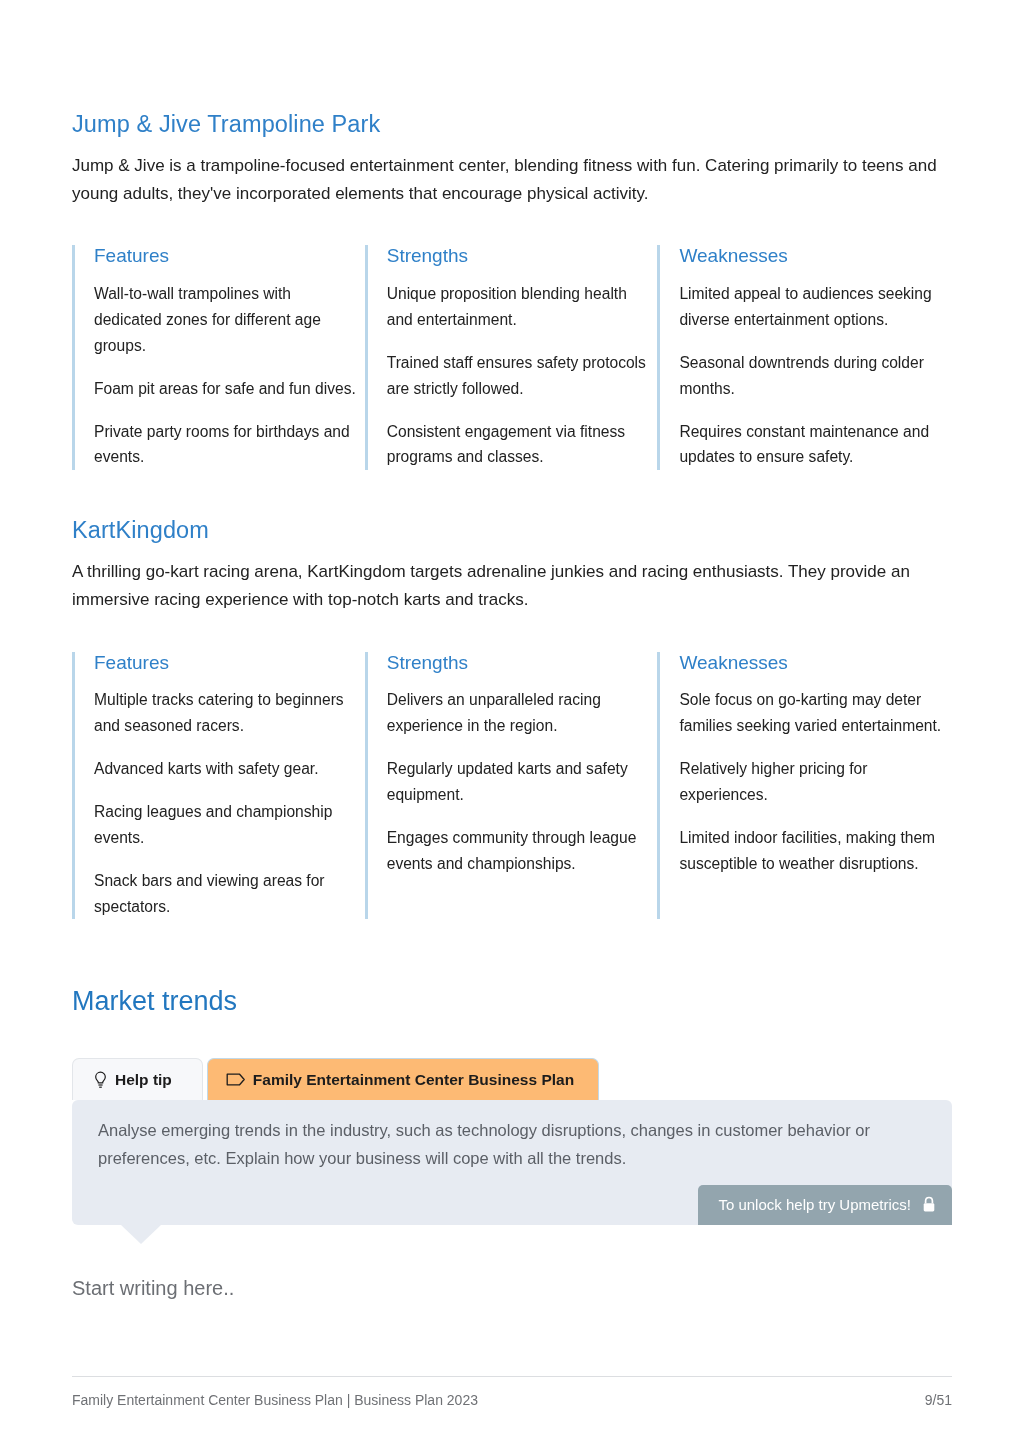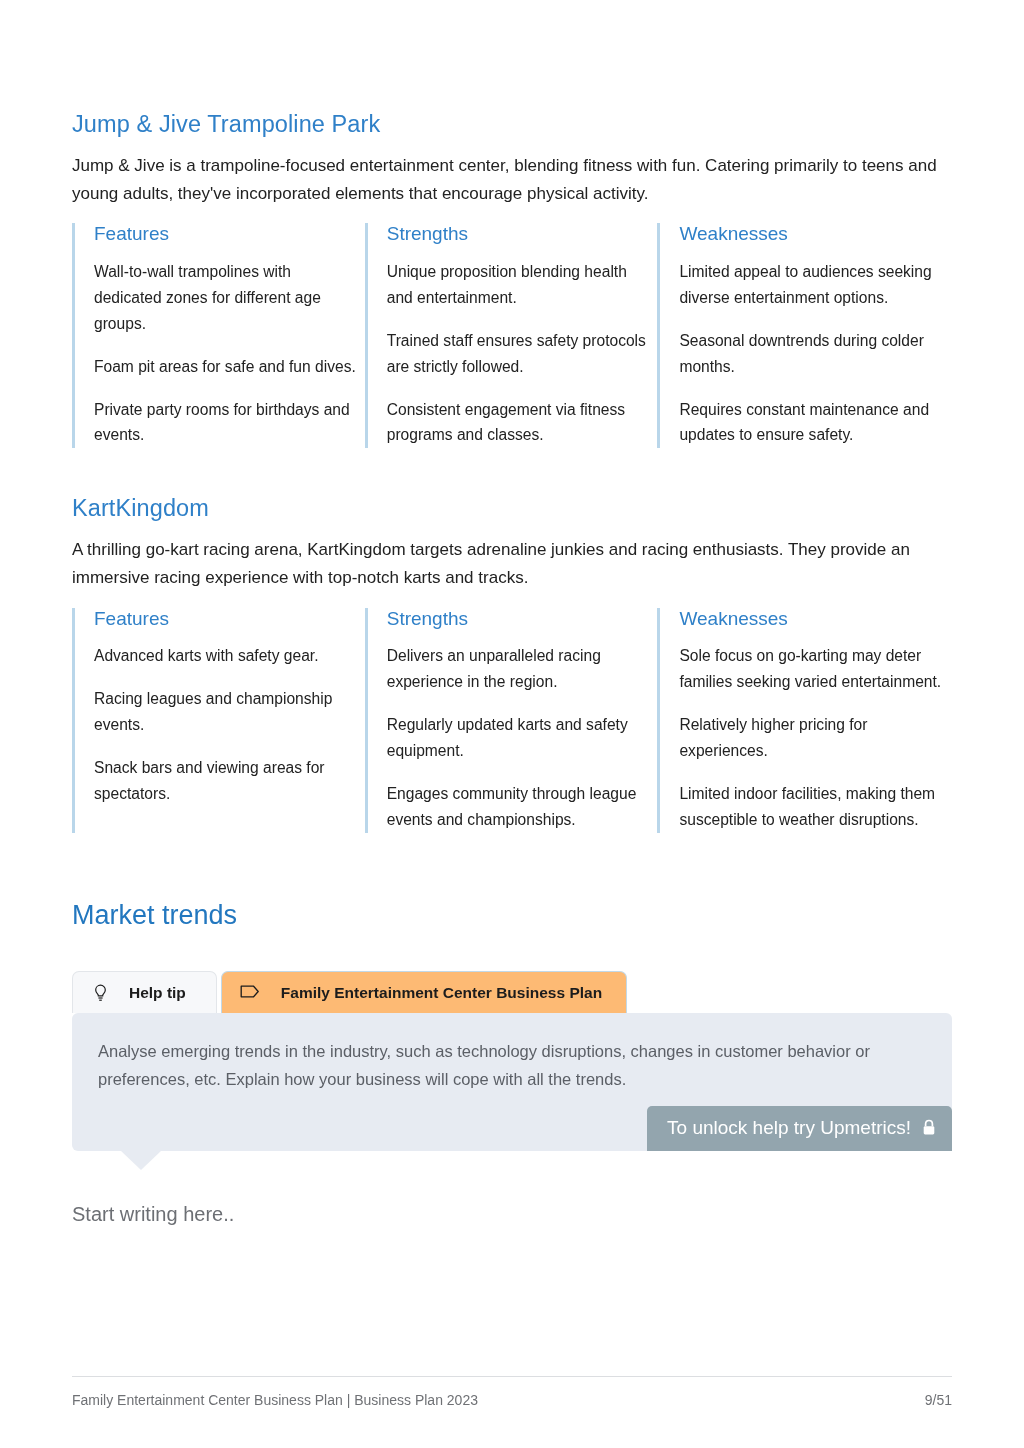--- a/index.html
+++ b/index.html
@@ -49,21 +49,21 @@
     font-size: 27px;
     font-weight: 400;
     margin: 0;
     line-height: 1.2;
   }
 
   
   .cols {
     display: flex;
     gap: 4px;
-    margin-top: 16px;
+    margin-top: 38px;
   }
   .col {
     border-left: 3px solid #b9d6ea;
     padding-left: 19px;
     box-sizing: border-box;
   }
   .col-1 { width: 294px; }
   .col-2 { width: 294px; margin-left: 0px; }
   .col-3 { width: 300px; }
   .col-head {
@@ -88,22 +88,22 @@
     width: 880px;
   }
   .tip-tabs {
     display: flex;
     align-items: flex-end;
     position: relative;
     z-index: 2;
   }
   .tab {
     display: flex;
-    align-items: flex-start;
-    gap: 21px;
+    align-items: center;
+    gap: 7px;
     font-size: 15.5px;
     font-weight: bold;
     color: #1c1c1c;
     border-radius: 7px 7px 0 0;
     box-sizing: border-box;
   }
   .tab-help {
     background: #f7f8fa;
     padding: 12px 30px 11px 20px;
     border: 1px solid #e3e6ea;
@@ -112,42 +112,42 @@
   }
   .tab-plan {
     background: #fdba74;
     padding: 12px 24px 11px 18px;
     border: 1px solid #c2d9e8;
     border-bottom: none;
   }
   .tip-body {
     background: #e7ebf2;
     border-radius: 6px;
-    padding: 24px 26px 14px 26px;
+    padding: 16px 26px 14px 26px;
     position: relative;
     z-index: 1;
     box-sizing: border-box;
     min-height: 118px;
   }
   .tip-text {
     font-size: 16.5px;
     line-height: 1.72;
     color: #5b5f66;
     margin: 0;
     max-width: 830px;
   }
   .tip-actions {
     display: flex;
     justify-content: flex-end;
     margin-top: 12px;
   }
   .unlock-btn {
     background: #93a5ae;
     color: #ffffff;
-    font-size: 19px;
+    font-size: 15px;
     border-radius: 5px 5px 0 0;
     padding: 11px 16px 12px 20px;
     display: inline-flex;
     align-items: center;
     gap: 11px;
     margin-right: -26px;
     margin-bottom: -14px;
     white-space: nowrap;
   }
   .tip-tail {
@@ -210,20 +210,21 @@
       <p>Requires constant maintenance and updates to ensure safety.</p>
     </div>
   </div>
 
   <h2 class="company-title second" style="margin-top:46px">KartKingdom</h2>
   <p class="intro-para">A thrilling go-kart racing arena, KartKingdom targets adrenaline junkies and racing enthusiasts. They provide an immersive racing experience with top-notch karts and tracks.</p>
 
   <div class="cols">
     <div class="col col-1">
       <div class="col-head">Features</div>
+      <p>Multiple tracks catering to beginners and seasoned racers.</p>
       <p>Advanced karts with safety gear.</p>
       <p>Racing leagues and championship events.</p>
       <p>Snack bars and viewing areas for spectators.</p>
     </div>
     <div class="col col-2">
       <div class="col-head">Strengths</div>
       <p>Delivers an unparalleled racing experience in the region.</p>
       <p>Regularly updated karts and safety equipment.</p>
       <p>Engages community through league events and championships.</p>
     </div>

